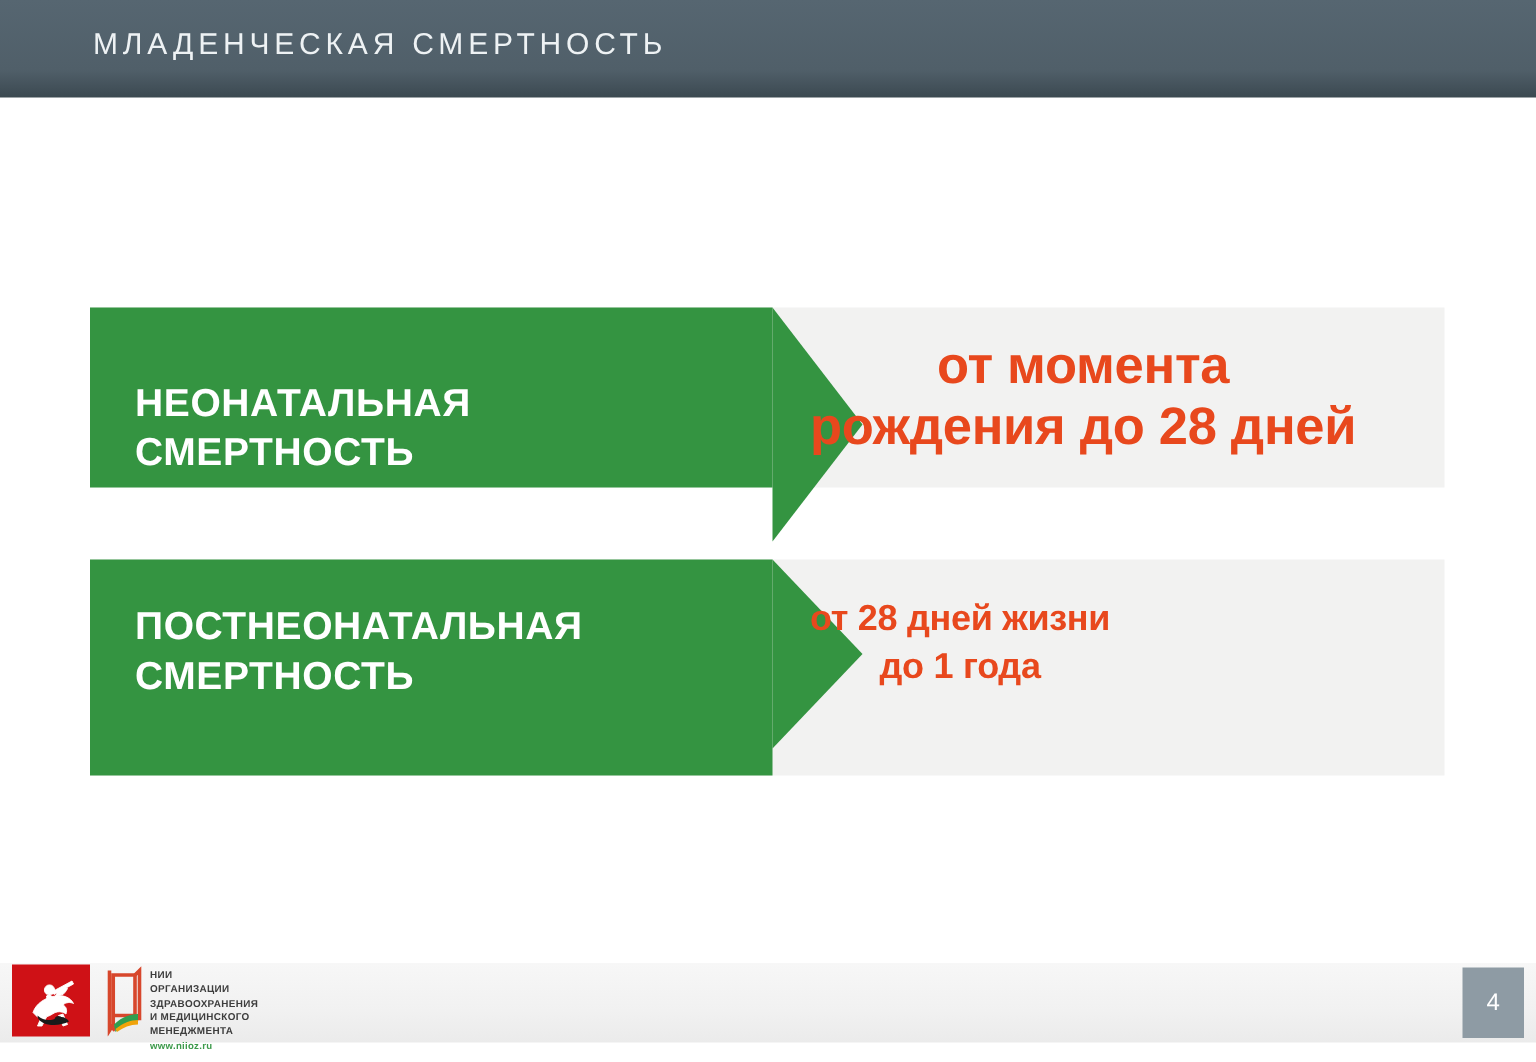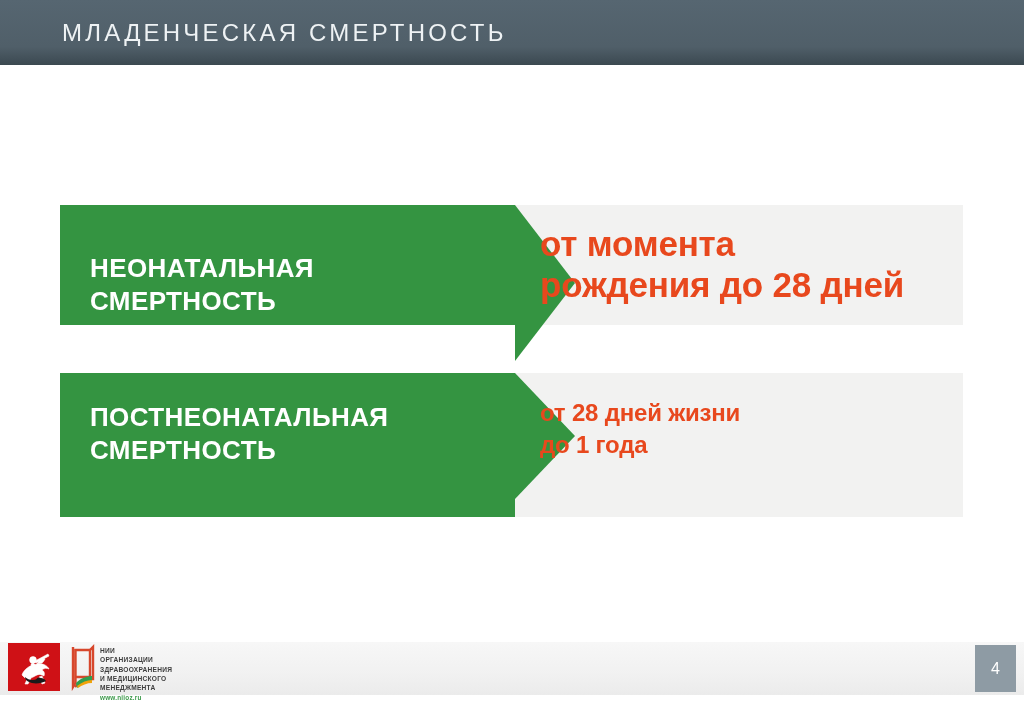--- a/index.html
+++ b/index.html
@@ -11,21 +11,21 @@
     overflow:hidden;
   }
 
   
   #header-bar {
     position:absolute; left:0; top:0; width:1024px; height:65px;
     background:linear-gradient(to bottom,#566671 0%,#505f69 72%,#44525b 88%,#3b4950 100%);
   }
   #header-title {
     position:absolute; left:62px; top:19px;
-    font-size:24px; font-weight:400;
+    font-size:20px; font-weight:400;
     letter-spacing:3.2px;
     color:#eef2f4;
     white-space:nowrap;
     font-family:"Liberation Sans", sans-serif;
   }
 
   
   .row { position:absolute; left:60px; width:903px; }
   #row-neonatal   { top:205px; height:120px; }
   #row-postneo    { top:373px; height:144px; }
@@ -64,20 +64,21 @@
   .right-col { position:absolute; left:480px; right:0; top:0; height:100%; }
 
   .headline {
     position:absolute; left:0;
     color:#e8481d;
     font-weight:bold;
     font-size:35px;
     line-height:1.17;
     letter-spacing:-0.2px;
     white-space:pre-line;
+    text-align:center;
   }
   #neonatal-headline { top:19px; }
   #postneo-headline  { top:24px; font-size:24px; line-height:1.35; }
 
   .subtext {
     position:absolute; left:0; top:101px;
     color:#1a1a1a;
     font-size:15.2px;
     line-height:1.38;
     letter-spacing:-0.1px;

